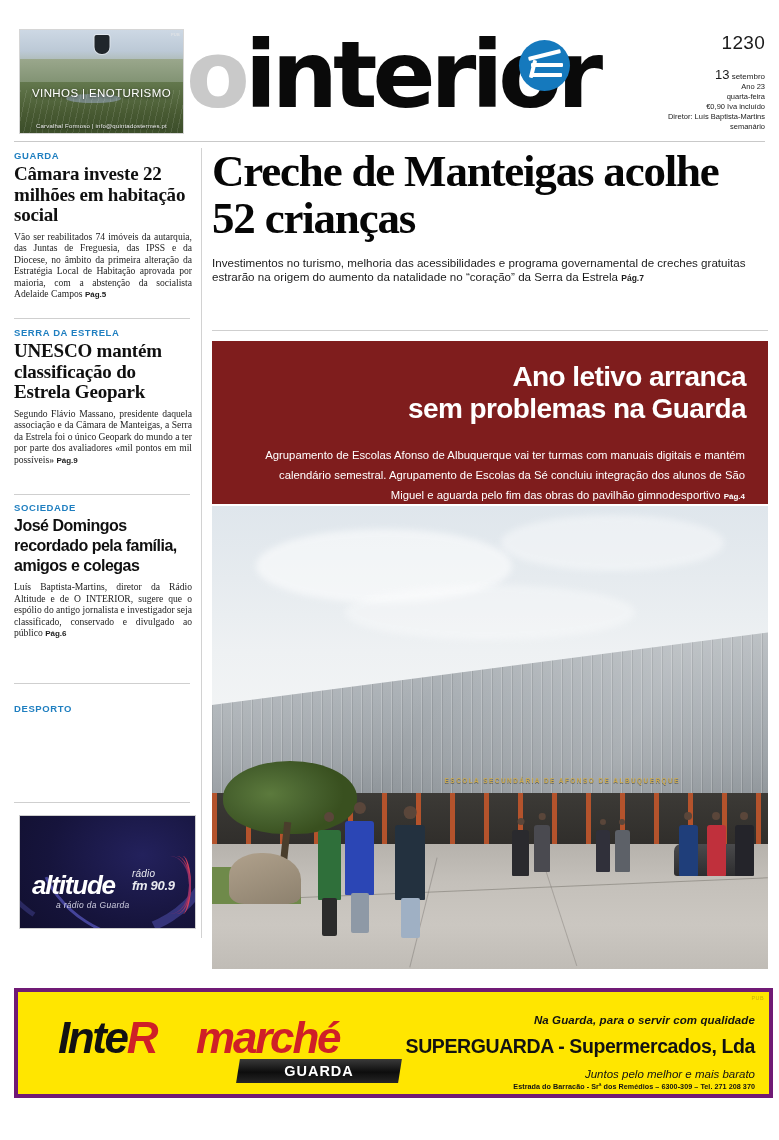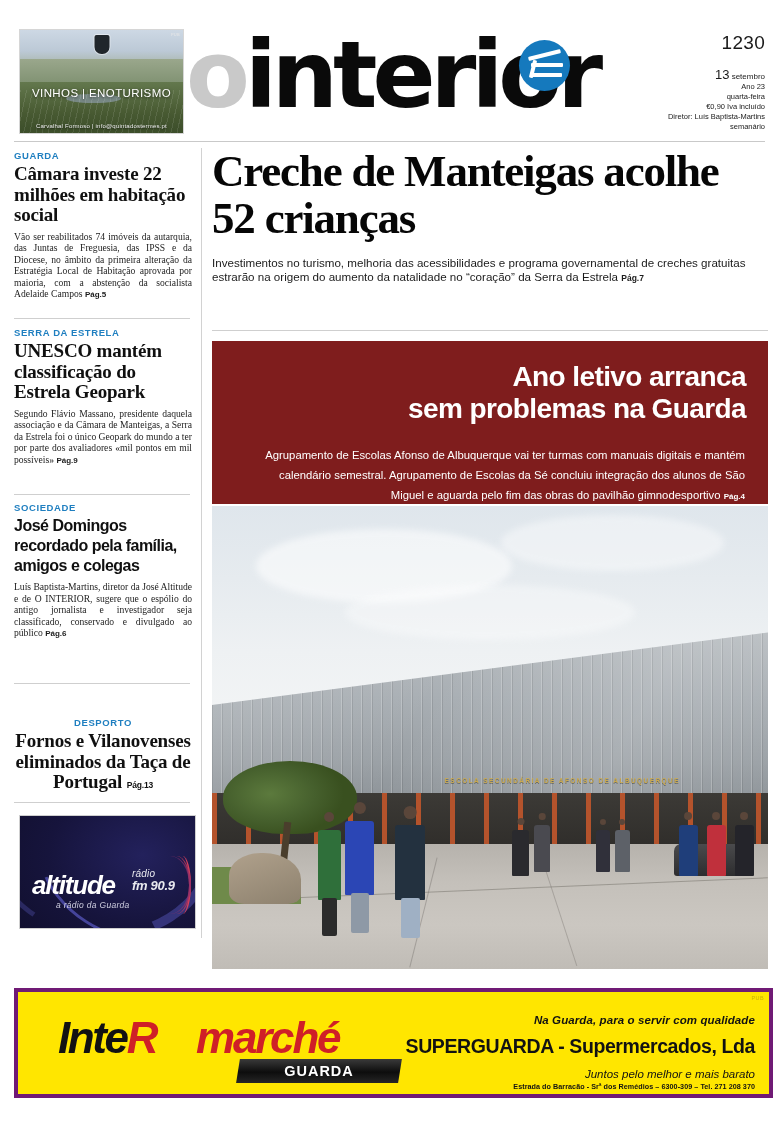--- a/index.html
+++ b/index.html
@@ -266,26 +266,25 @@
 
     <div class="story" style="top:177px;">
       <div class="kicker">SERRA DA ESTRELA</div>
       <h3 class="s-head">UNESCO mantém classificação do Estrela Geopark</h3>
       <p class="s-body"><span>Segundo Flávio Massano, presidente daquela associação e da Câmara de Manteigas, a Serra da Estrela foi o único Geopark do mundo a ter por parte dos avaliadores «mil pontos em mil possíveis»</span> <span class="pg">Pág.9</span></p>
     </div>
 
     <div class="story" style="top:352px;">
       <div class="kicker">SOCIEDADE</div>
       <h3 class="s-head sans">José Domingos recordado pela família, amigos e colegas</h3>
-      <p class="s-body"><span>Luís Baptista-Martins, diretor da José Altitude e de O INTERIOR, sugere que o espólio do antigo jornalista e investigador seja classificado, conservado e divulgado ao público</span> <span class="pg">Pág.6</span></p>
-    </div>
-
-    <div class="story" style="top:567px;text-align:center;">
+      <p class="s-body"><span>Luís Baptista-Martins, diretor da Rádio Altitude e de O INTERIOR, sugere que o espólio do antigo jornalista e investigador seja classificado, conservado e divulgado ao público</span> <span class="pg">Pág.6</span></p>
+    </div>
+
+    <div class="story" style="top:553px;">
       <div class="kicker">DESPORTO</div>
-      <h3 class="s-head"><span>Fornos e Vilanovenses eliminados da Taça de Portugal</span> <span class="pg">Pág.13</span></h3>
     </div>
   </div>
 
   <div class="divider" style="top:318px;"></div>
   <div class="divider" style="top:494px;"></div>
   <div class="divider" style="top:683px;"></div>
   <div class="divider" style="top:802px;"></div>
 
   <div class="ad-radio">
     <div class="swoop sw1"></div>

